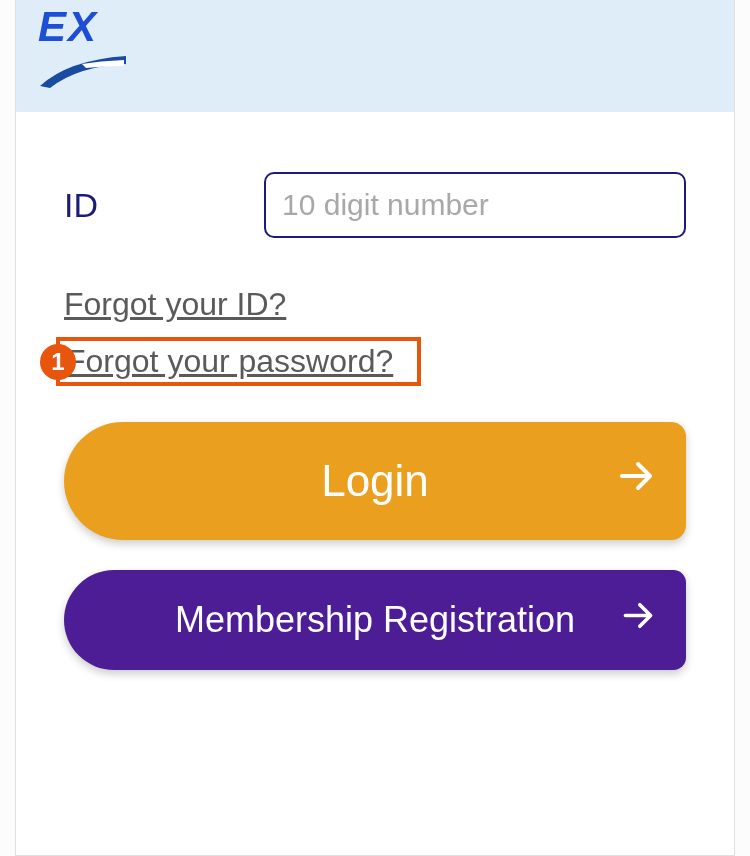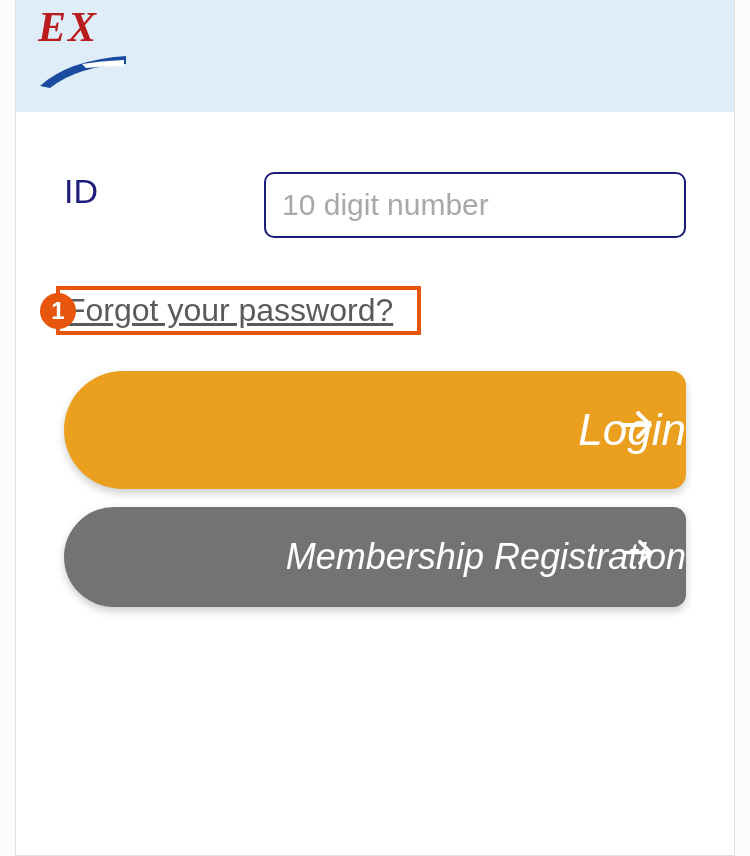--- a/index.html
+++ b/index.html
@@ -18,39 +18,38 @@
       border-top: none;
     }
     .header {
       background: #dfedf9;
       padding: 6px 22px 6px 22px;
       height: 112px;
       display: flex;
       align-items: flex-start;
     }
     .logo {
-      color: #b91c1c;
+      color: #1d4ed8;
       font-weight: 700;
-      font-family: Liberation Serif, serif;
     }
     .logo-text {
       font-size: 42px;
       font-style: italic;
       letter-spacing: 2px;
       line-height: 1;
     }
     .logo-train {
       margin-top: 4px;
     }
     .content {
       padding: 60px 48px 30px 48px;
     }
     .field-row {
       display: flex;
-      align-items: flex-start;
+      align-items: center;
       margin-bottom: 24px;
     }
     .field-label {
       width: 218px;
       color: #1b1b7a;
       font-size: 34px;
       font-weight: 400;
     }
     .field-input {
       flex: 1;
@@ -100,32 +99,31 @@
     }
     .button {
       width: 100%;
       height: 118px;
       border: none;
       border-radius: 72px 18px 18px 72px;
       color: #fff;
       font-size: 44px;
       display: flex;
       align-items: center;
-      justify-content: flex-end;
+      justify-content: center;
       position: relative;
       cursor: pointer;
       box-shadow: 0 4px 8px rgba(0,0,0,0.2);
-      margin-bottom: 18px;
-      font-style: italic;
+      margin-bottom: 30px;
     }
     .button-login {
       background: #eb9f1f;
     }
     .button-register {
-      background: #737373;
+      background: #4c1d95;
       font-size: 36px;
       height: 100px;
     }
     .button-arrow {
       position: absolute;
       right: 30px;
       top: 50%;
       transform: translateY(-50%);
     }
   </style>
@@ -149,20 +147,23 @@
 
     <div class="field-row">
       <div class="field-label">ID</div>
       <input class="field-input" type="text" placeholder="10 digit number" style="">
     </div>
 
     <div class="field-row">
     </div>
 
     <div class="links-area">
+      <div>
+        <a href="#" class="link">Forgot your ID?</a>
+      </div>
       <div style="position:relative; margin-top:6px;">
         <span class="link-highlighted">
           <span class="annotation-badge">1</span>
           <a href="#" class="link" style="margin-bottom:0;">Forgot your password?</a>
         </span>
       </div>
     </div>
 
     <button class="button button-login">
       <span>Login</span>

